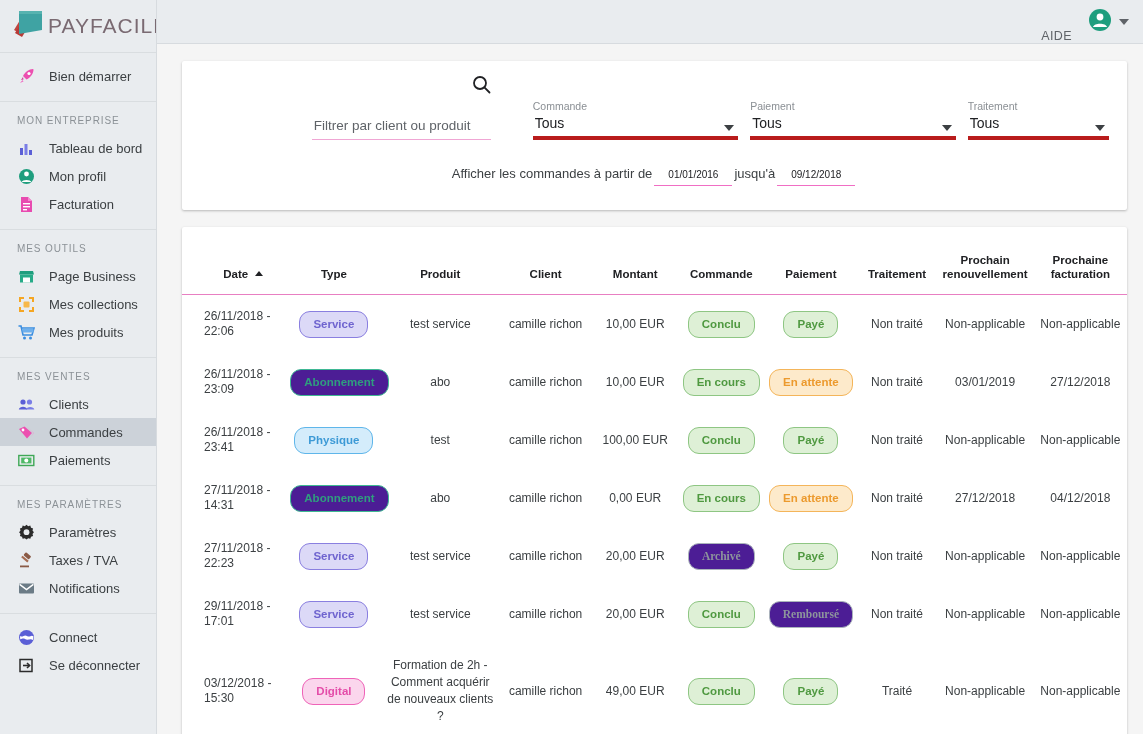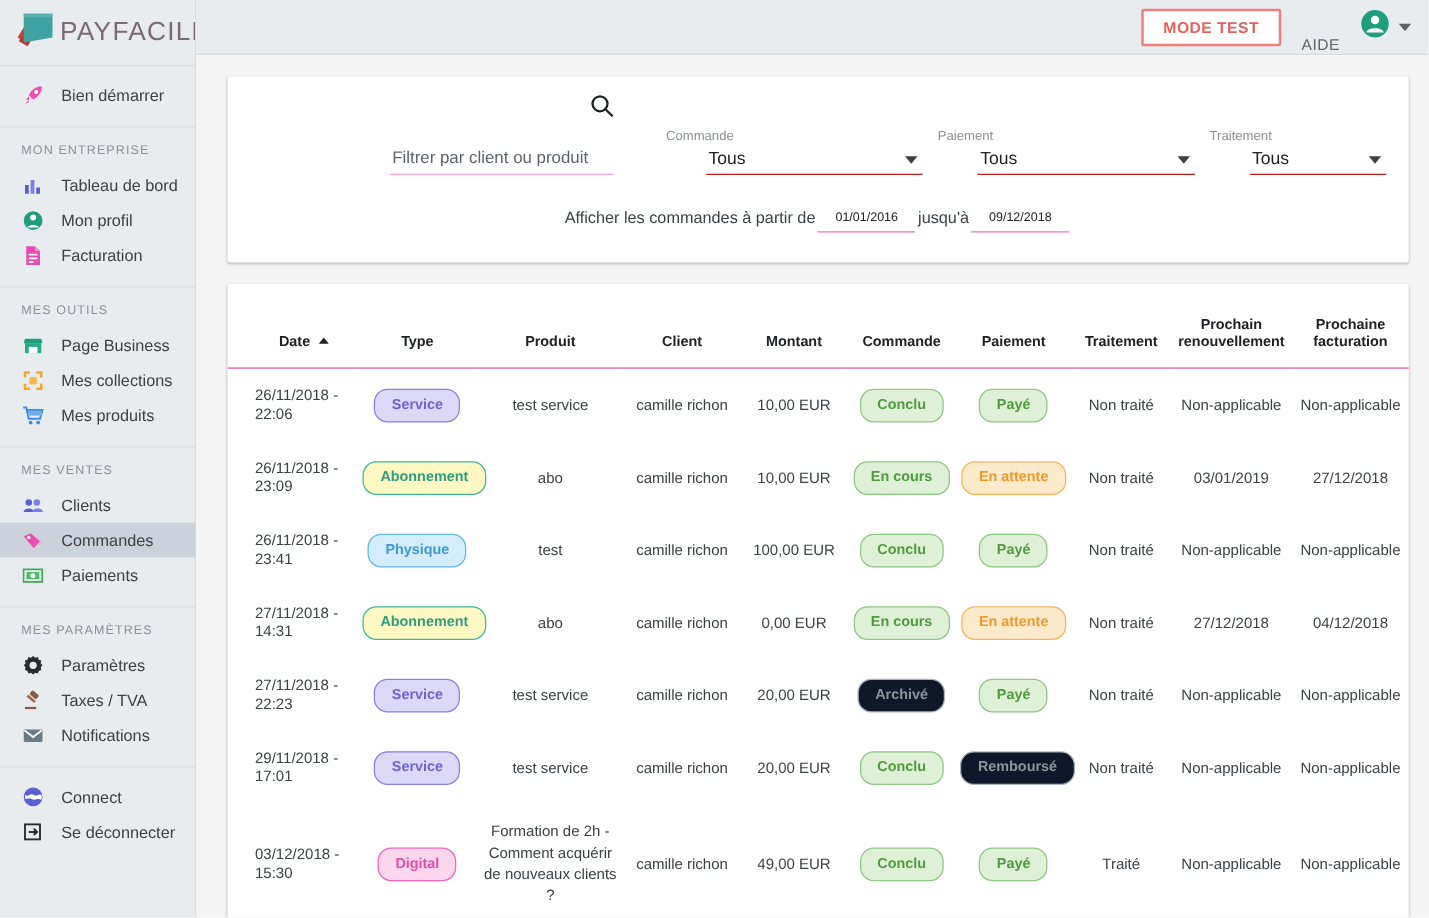--- a/index.html
+++ b/index.html
@@ -78,22 +78,22 @@
   .underline-input {
     border: none; border-bottom: 1px solid #f0a6d4;
     outline: none; background: transparent;
     font-family: "Liberation Sans", sans-serif;
     font-size: 13.5px; color: #3c4043; padding: 0 0 6px 2px;
     width: 100%;
   }
   .underline-input::placeholder { color: #5f6368; }
   .sel-wrap { position: relative; }
   .sel-val {
-    border-bottom: 1px solid #b91c1c; font-size: 14px; color: #202124;
-    padding: 0 18px 5px 2px; cursor: pointer; margin-left: 32px;
+    border-bottom: 4px solid #b91c1c; font-size: 14px; color: #202124;
+    padding: 0 18px 5px 2px; cursor: pointer;
   }
   .sel-caret {
     position: absolute; right: 4px; bottom: 9px;
     width:0;height:0;border-left:5px solid transparent;border-right:5px solid transparent;border-top:6px solid #3c4043;
   }
 
   .date-row { display: flex; align-items: flex-end; justify-content: center; gap: 0; margin-top: 26px; }
   .date-lbl { font-size: 13px; color: #3c4043; padding-bottom: 5px; }
   .date-box {
     border-bottom: 1.6px solid #f06ec4; font-size: 10px; color: #202124;
@@ -115,26 +115,26 @@
   tbody td {
     font-size: 12px; color: #3c4043; text-align: center;
     padding: 14px 4px; vertical-align: middle; line-height: 17px;
   }
   td.date-cell { text-align: left; padding-left: 22px; line-height: 15px; }
   .badge {
     display: inline-block; font-size: 11.5px; font-weight: bold;
     padding: 4px 13px; border-radius: 11px; border: 1px solid; white-space: nowrap;
   }
   .b-service    { background: #dcd9f7; border-color: #8a7fe0; color: #6f64cf; }
-  .b-abonnement { background: #fef9c3; border-color: #3fb894; color: #2f9e7e; }
+  .b-abonnement { background: #4c1d95; border-color: #3fb894; color: #2f9e7e; }
   .b-physique   { background: #d4ecfb; border-color: #5fb6ea; color: #3d9ad6; }
   .b-digital    { background: #fbd6ed; border-color: #ef63b8; color: #e44da9; }
   .b-green      { background: #def0d6; border-color: #8ec683; color: #4f9940; }
   .b-orange     { background: #fdeacb; border-color: #f4b55a; color: #ec9a2e; }
-  .b-grey       { background: #0f172a; border-color: #aab3bb; color: #8d959c; }
+  .b-grey       { background: #4c1d95; border-color: #aab3bb; color: #8d959c; font-family: Liberation Serif, serif; }
 </style>
 </head>
 <body>
 
 <div class="app">
 
   <aside class="sidebar">
 
     <div class="logo-block">
       <div class="logo-row">
@@ -335,21 +335,20 @@
           </svg>
         </span>
         <span>Se déconnecter</span>
       </div>
     </div>
   </aside>
 
   <div class="main">
 
     <div class="topbar">
-      <button class="mode-test">MODE TEST</button>
       <span class="aide">AIDE</span>
       <span class="acct">
         <span>
           <svg width="24" height="24" viewBox="0 0 24 24">
             <circle cx="12" cy="12" r="11" fill="#1f9e7e"></circle>
             <circle cx="12" cy="9" r="3.4" fill="#fff"></circle>
             <path d="M5 19 C6 14.5 18 14.5 19 19 Z" fill="#fff"></path>
           </svg>
         </span>
         <span class="caret-sm"></span>

